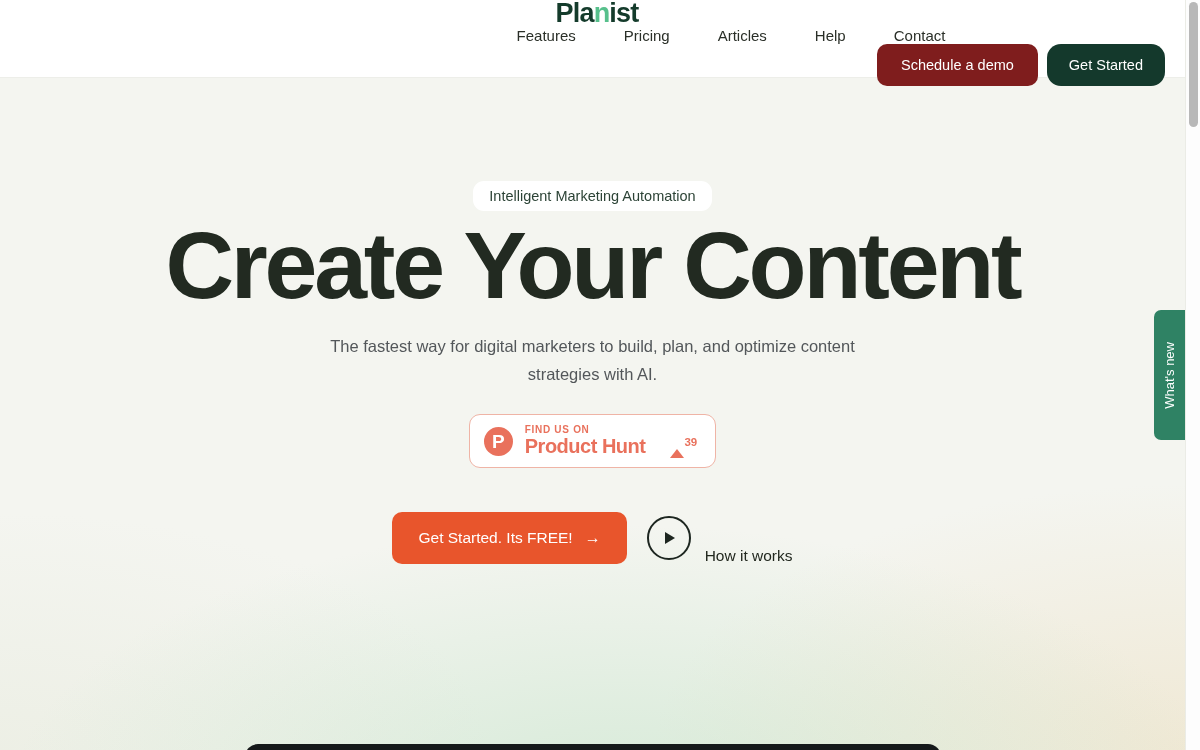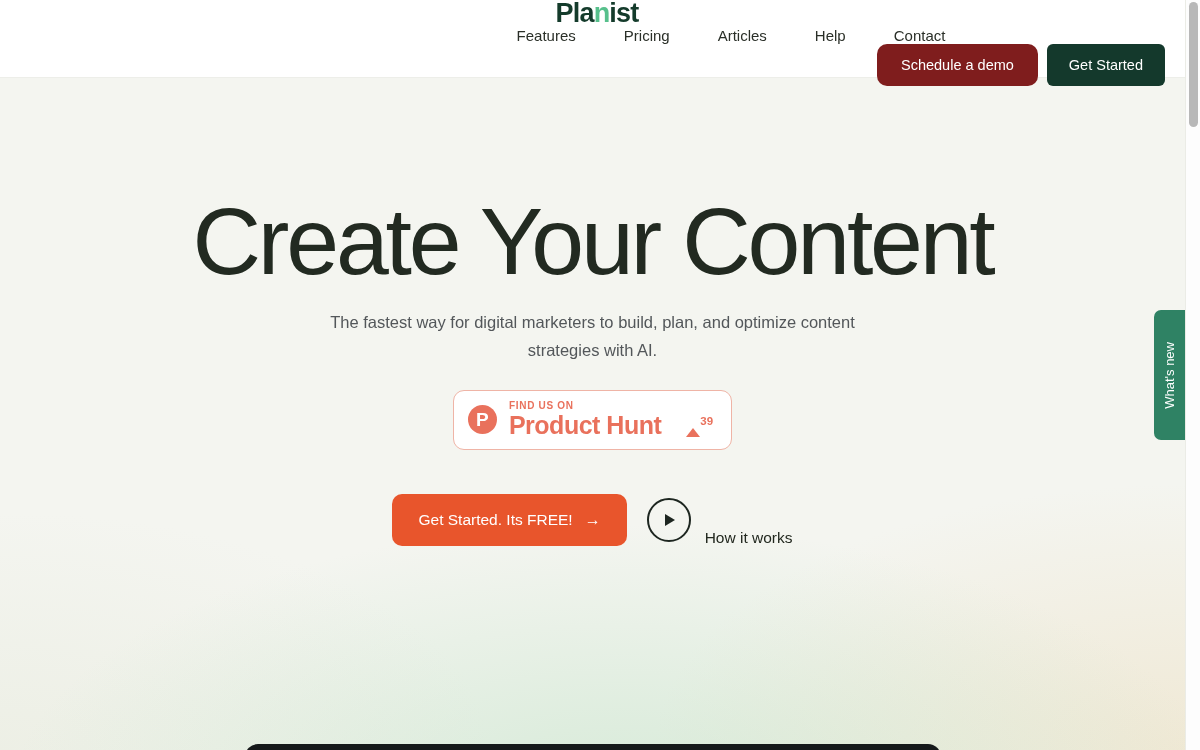--- a/index.html
+++ b/index.html
@@ -110,44 +110,44 @@
     color: #ffffff;
     font-size: 14.5px;
     padding: 13px 24px;
     border-radius: 10px;
   }
   .btn-getstarted {
     background: #14392c;
     color: #ffffff;
     font-size: 14.5px;
     padding: 13px 22px;
-    border-radius: 6px;
+    border-radius: 14px;
   }
 
   
   .hero {
     position: relative;
     text-align: center;
     padding-top: 103px;
   }
 
   .eyebrow {
     display: inline-block;
     background: #ffffff;
     color: #2c4336;
     font-size: 14.5px;
     padding: 7px 16px;
     border-radius: 11px;
   }
 
   .headline {
-    margin-top: 14px;
+    margin-top: 8px;
     font-size: 95px;
     line-height: 0.98;
-    font-weight: normal;
+    font-weight: bold;
     letter-spacing: -3.2px;
     color: #222a21;
   }
   .headline .line { display: block; }
   .headline .hl {
     position: relative;
     display: inline-block;
     z-index: 1;
   }
   .headline .hl::after {
@@ -195,21 +195,21 @@
   }
   .ph-text { text-align: left; }
   .ph-find {
     font-size: 10px;
     font-weight: bold;
     letter-spacing: 0.7px;
     color: #e9715c;
     line-height: 1.1;
   }
   .ph-name {
-    font-size: 25px;
+    font-size: 20px;
     font-weight: bold;
     letter-spacing: -0.5px;
     color: #e9715c;
     line-height: 1.15;
   }
   .ph-votes {
     margin-left: 13px;
     text-align: center;
     color: #e9715c;
     line-height: 1;
@@ -321,20 +321,21 @@
 
       <div class="header-actions">
         <button class="btn btn-demo">Schedule a demo</button>
         <button class="btn btn-getstarted">Get Started</button>
       </div>
 
     </header>
 
     <section class="hero">
 
+      <div class="eyebrow">Intelligent Marketing Automation</div>
 
       <h1 class="headline">
         <span class="line">Create Your Content</span>
       </h1>
 
       <p class="subhead">The fastest way for digital marketers to build, plan, and optimize content strategies with AI.</p>
 
       <div class="ph-wrap">
         <a href="#" class="ph-badge">
           <span class="ph-circle">P</span>

